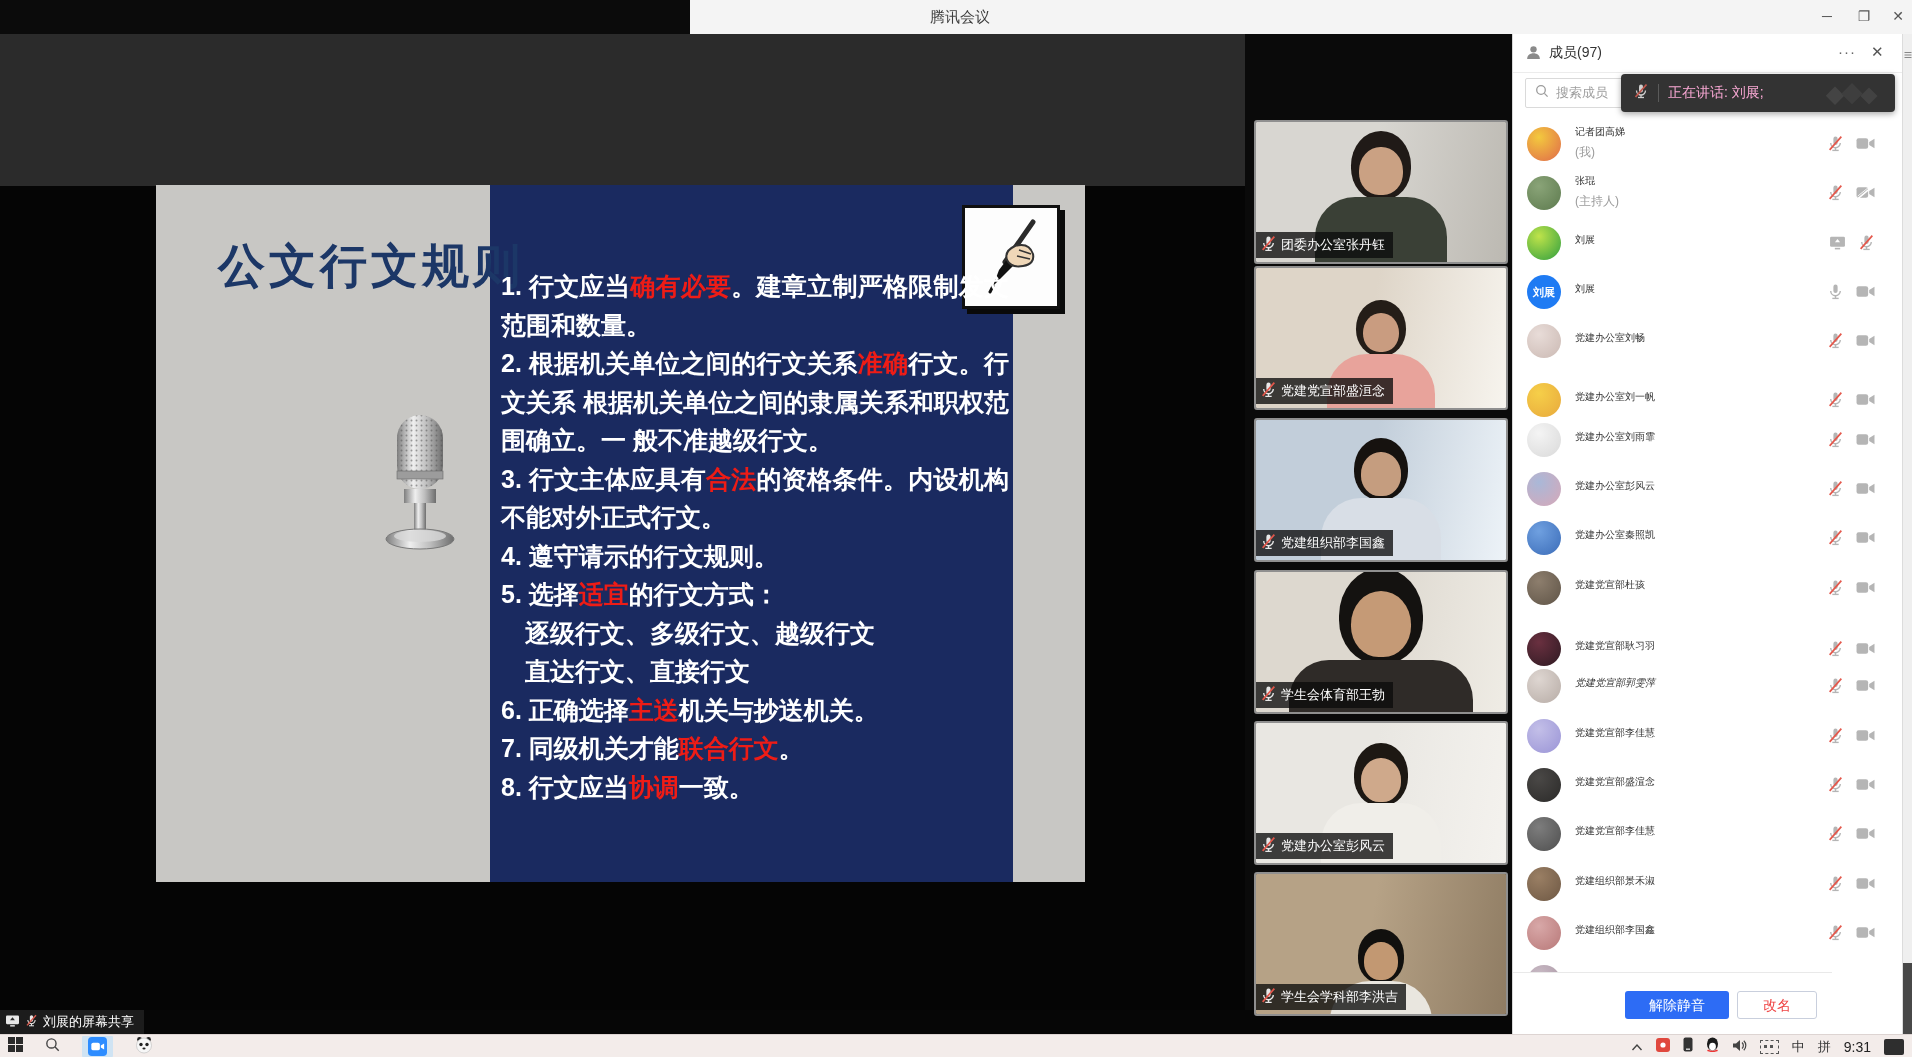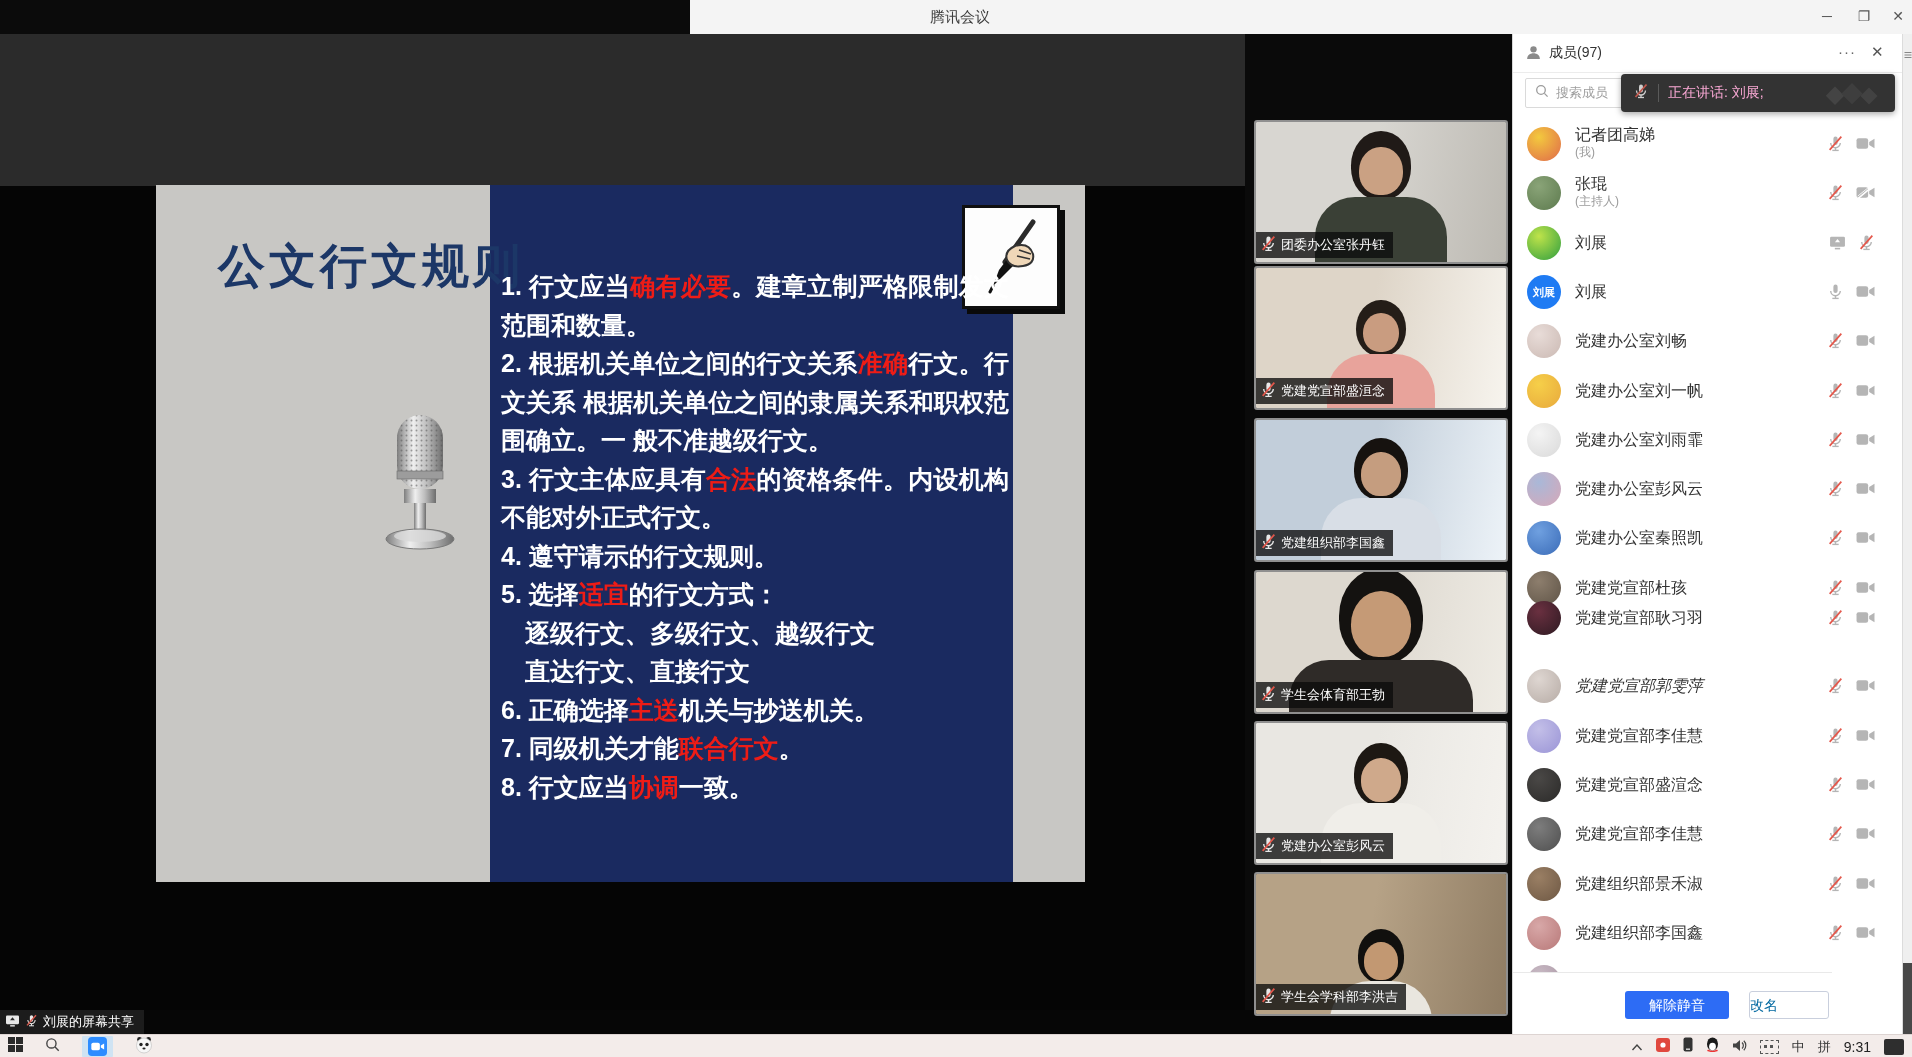--- a/index.html
+++ b/index.html
@@ -56,29 +56,29 @@
   .search-ph{font-size:13px;color:#9c9c9c;}
   .toast{left:108px;top:40px;width:274px;height:38px;background:#333333;border-radius:4px;
          box-shadow:0 2px 6px rgba(0,0,0,.35);display:flex;align-items:center;gap:9px;padding-left:12px;box-sizing:border-box;}
   .toast-text{color:#f9a8d4;font-size:14px;}
   .toast-div{width:1px;height:18px;background:#5a5a5a;}
   .toast-mark{position:absolute;right:14px;top:7px;opacity:.5;}
   .member-list{left:0;top:78px;width:390px;height:894px;overflow:hidden;}
   .m-row{position:absolute;left:0;width:390px;height:42px;}
   .m-avatar{position:absolute;left:14px;top:3px;width:34px;height:34px;border-radius:50%;
             display:flex;align-items:center;justify-content:center;color:#fff;font-size:11px;font-weight:700;}
-  .m-name{position:absolute;left:62px;top:10px;font-size:16px;color:#333;white-space:nowrap;}
+  .m-name{position:absolute;left:62px;top:10px;font-size:10px;color:#333;white-space:nowrap;}
   .m-name.two{top:1px;}
   .m-sub{position:absolute;left:62px;top:20px;font-size:12px;color:#9b9b9b;}
   .m-icons{position:absolute;right:28px;top:11px;display:flex;gap:12px;align-items:center;}
   .panel-footer{left:0;top:938px;width:319px;height:63px;border-top:1px solid #e9e9e9;background:#fff;}
   .btn-unmute{left:112px;top:18px;width:104px;height:28px;background:#2d6cf5;border-radius:3px;color:#fff;
               font-size:14px;text-align:center;line-height:28px;}
-  .btn-rename{left:236px;top:18px;width:80px;height:28px;background:#fff;border:1px solid #c9cfdd;border-radius:3px;
-              color:#0369a1;font-size:14px;text-align:left;line-height:26px;box-sizing:border-box;}
+  .btn-rename{left:224px;top:18px;width:80px;height:28px;background:#fff;border:1px solid #c9cfdd;border-radius:3px;
+              color:#ef4444;font-size:14px;text-align:center;line-height:26px;box-sizing:border-box;}
   .right-rail{left:1902px;top:34px;width:10px;height:1001px;background:#efefef;border-left:1px solid #dcdcdc;}
   .rail-dark{left:0;top:929px;width:10px;height:72px;background:#484848;}
 
   
   .taskbar{left:0;top:1034px;width:1912px;height:23px;background:#f3ecea;border-top:1px solid #ddd4d2;
            display:flex;align-items:center;}
   .tb-left{position:absolute;left:8px;top:0;height:23px;display:flex;align-items:center;gap:22px;}
   .tb-app-hl{background:#cfe3f3;padding:1px 6px;border-radius:1px;display:flex;align-items:center;}
   .tb-right{position:absolute;right:8px;top:0;height:23px;display:flex;align-items:center;gap:13px;}
   .tb-text{font-size:13px;color:#333;}
@@ -408,21 +408,21 @@
                 <line x1="8" y1="12" x2="8" y2="14.5" stroke="#b5b5b5" stroke-width="1.3"></line>
                 <line x1="5" y1="14.5" x2="11" y2="14.5" stroke="#b5b5b5" stroke-width="1.3"></line>
                 <line x1="2.5" y1="14" x2="13.5" y2="1.5" stroke="#e4574b" stroke-width="1.6"></line>
               </svg></span>
             <span><svg width="19" height="15" viewBox="0 0 18 14">
                 <rect x="0.5" y="2" width="11" height="10" rx="2" fill="#b5b5b5"></rect>
                 <path d="M12.5 5.5L17.5 2.5v9l-5-3z" fill="#b5b5b5"></path>
               </svg></span>
           </div>
         </div>
-        <div class="m-row" style="top: 259px;">
+        <div class="m-row" style="top: 268px;">
           <div class="m-avatar" style="background: radial-gradient(circle at 35% 30%, rgb(246, 207, 73), rgb(232, 169, 60));"></div>
           <div class="m-name">党建办公室刘一帆</div>
           <div class="m-icons">
             <span><svg width="17" height="17" viewBox="0 0 16 16">
                 <rect x="6" y="1.5" width="4" height="8" rx="2" fill="#b5b5b5"></rect>
                 <path d="M3.5 7.5a4.5 4.5 0 0 0 9 0" fill="none" stroke="#b5b5b5" stroke-width="1.3"></path>
                 <line x1="8" y1="12" x2="8" y2="14.5" stroke="#b5b5b5" stroke-width="1.3"></line>
                 <line x1="5" y1="14.5" x2="11" y2="14.5" stroke="#b5b5b5" stroke-width="1.3"></line>
                 <line x1="2.5" y1="14" x2="13.5" y2="1.5" stroke="#e4574b" stroke-width="1.6"></line>
               </svg></span>
@@ -493,21 +493,21 @@
                 <line x1="8" y1="12" x2="8" y2="14.5" stroke="#b5b5b5" stroke-width="1.3"></line>
                 <line x1="5" y1="14.5" x2="11" y2="14.5" stroke="#b5b5b5" stroke-width="1.3"></line>
                 <line x1="2.5" y1="14" x2="13.5" y2="1.5" stroke="#e4574b" stroke-width="1.6"></line>
               </svg></span>
             <span><svg width="19" height="15" viewBox="0 0 18 14">
                 <rect x="0.5" y="2" width="11" height="10" rx="2" fill="#b5b5b5"></rect>
                 <path d="M12.5 5.5L17.5 2.5v9l-5-3z" fill="#b5b5b5"></path>
               </svg></span>
           </div>
         </div>
-        <div class="m-row" style="top: 486px;">
+        <div class="m-row" style="top: 517px;">
           <div class="m-avatar" style="background: radial-gradient(circle at 35% 30%, rgb(106, 48, 64), rgb(46, 26, 34));"></div>
           <div class="m-name">党建党宣部耿习羽</div>
           <div class="m-icons">
             <span><svg width="17" height="17" viewBox="0 0 16 16">
                 <rect x="6" y="1.5" width="4" height="8" rx="2" fill="#b5b5b5"></rect>
                 <path d="M3.5 7.5a4.5 4.5 0 0 0 9 0" fill="none" stroke="#b5b5b5" stroke-width="1.3"></path>
                 <line x1="8" y1="12" x2="8" y2="14.5" stroke="#b5b5b5" stroke-width="1.3"></line>
                 <line x1="5" y1="14.5" x2="11" y2="14.5" stroke="#b5b5b5" stroke-width="1.3"></line>
                 <line x1="2.5" y1="14" x2="13.5" y2="1.5" stroke="#e4574b" stroke-width="1.6"></line>
               </svg></span>

